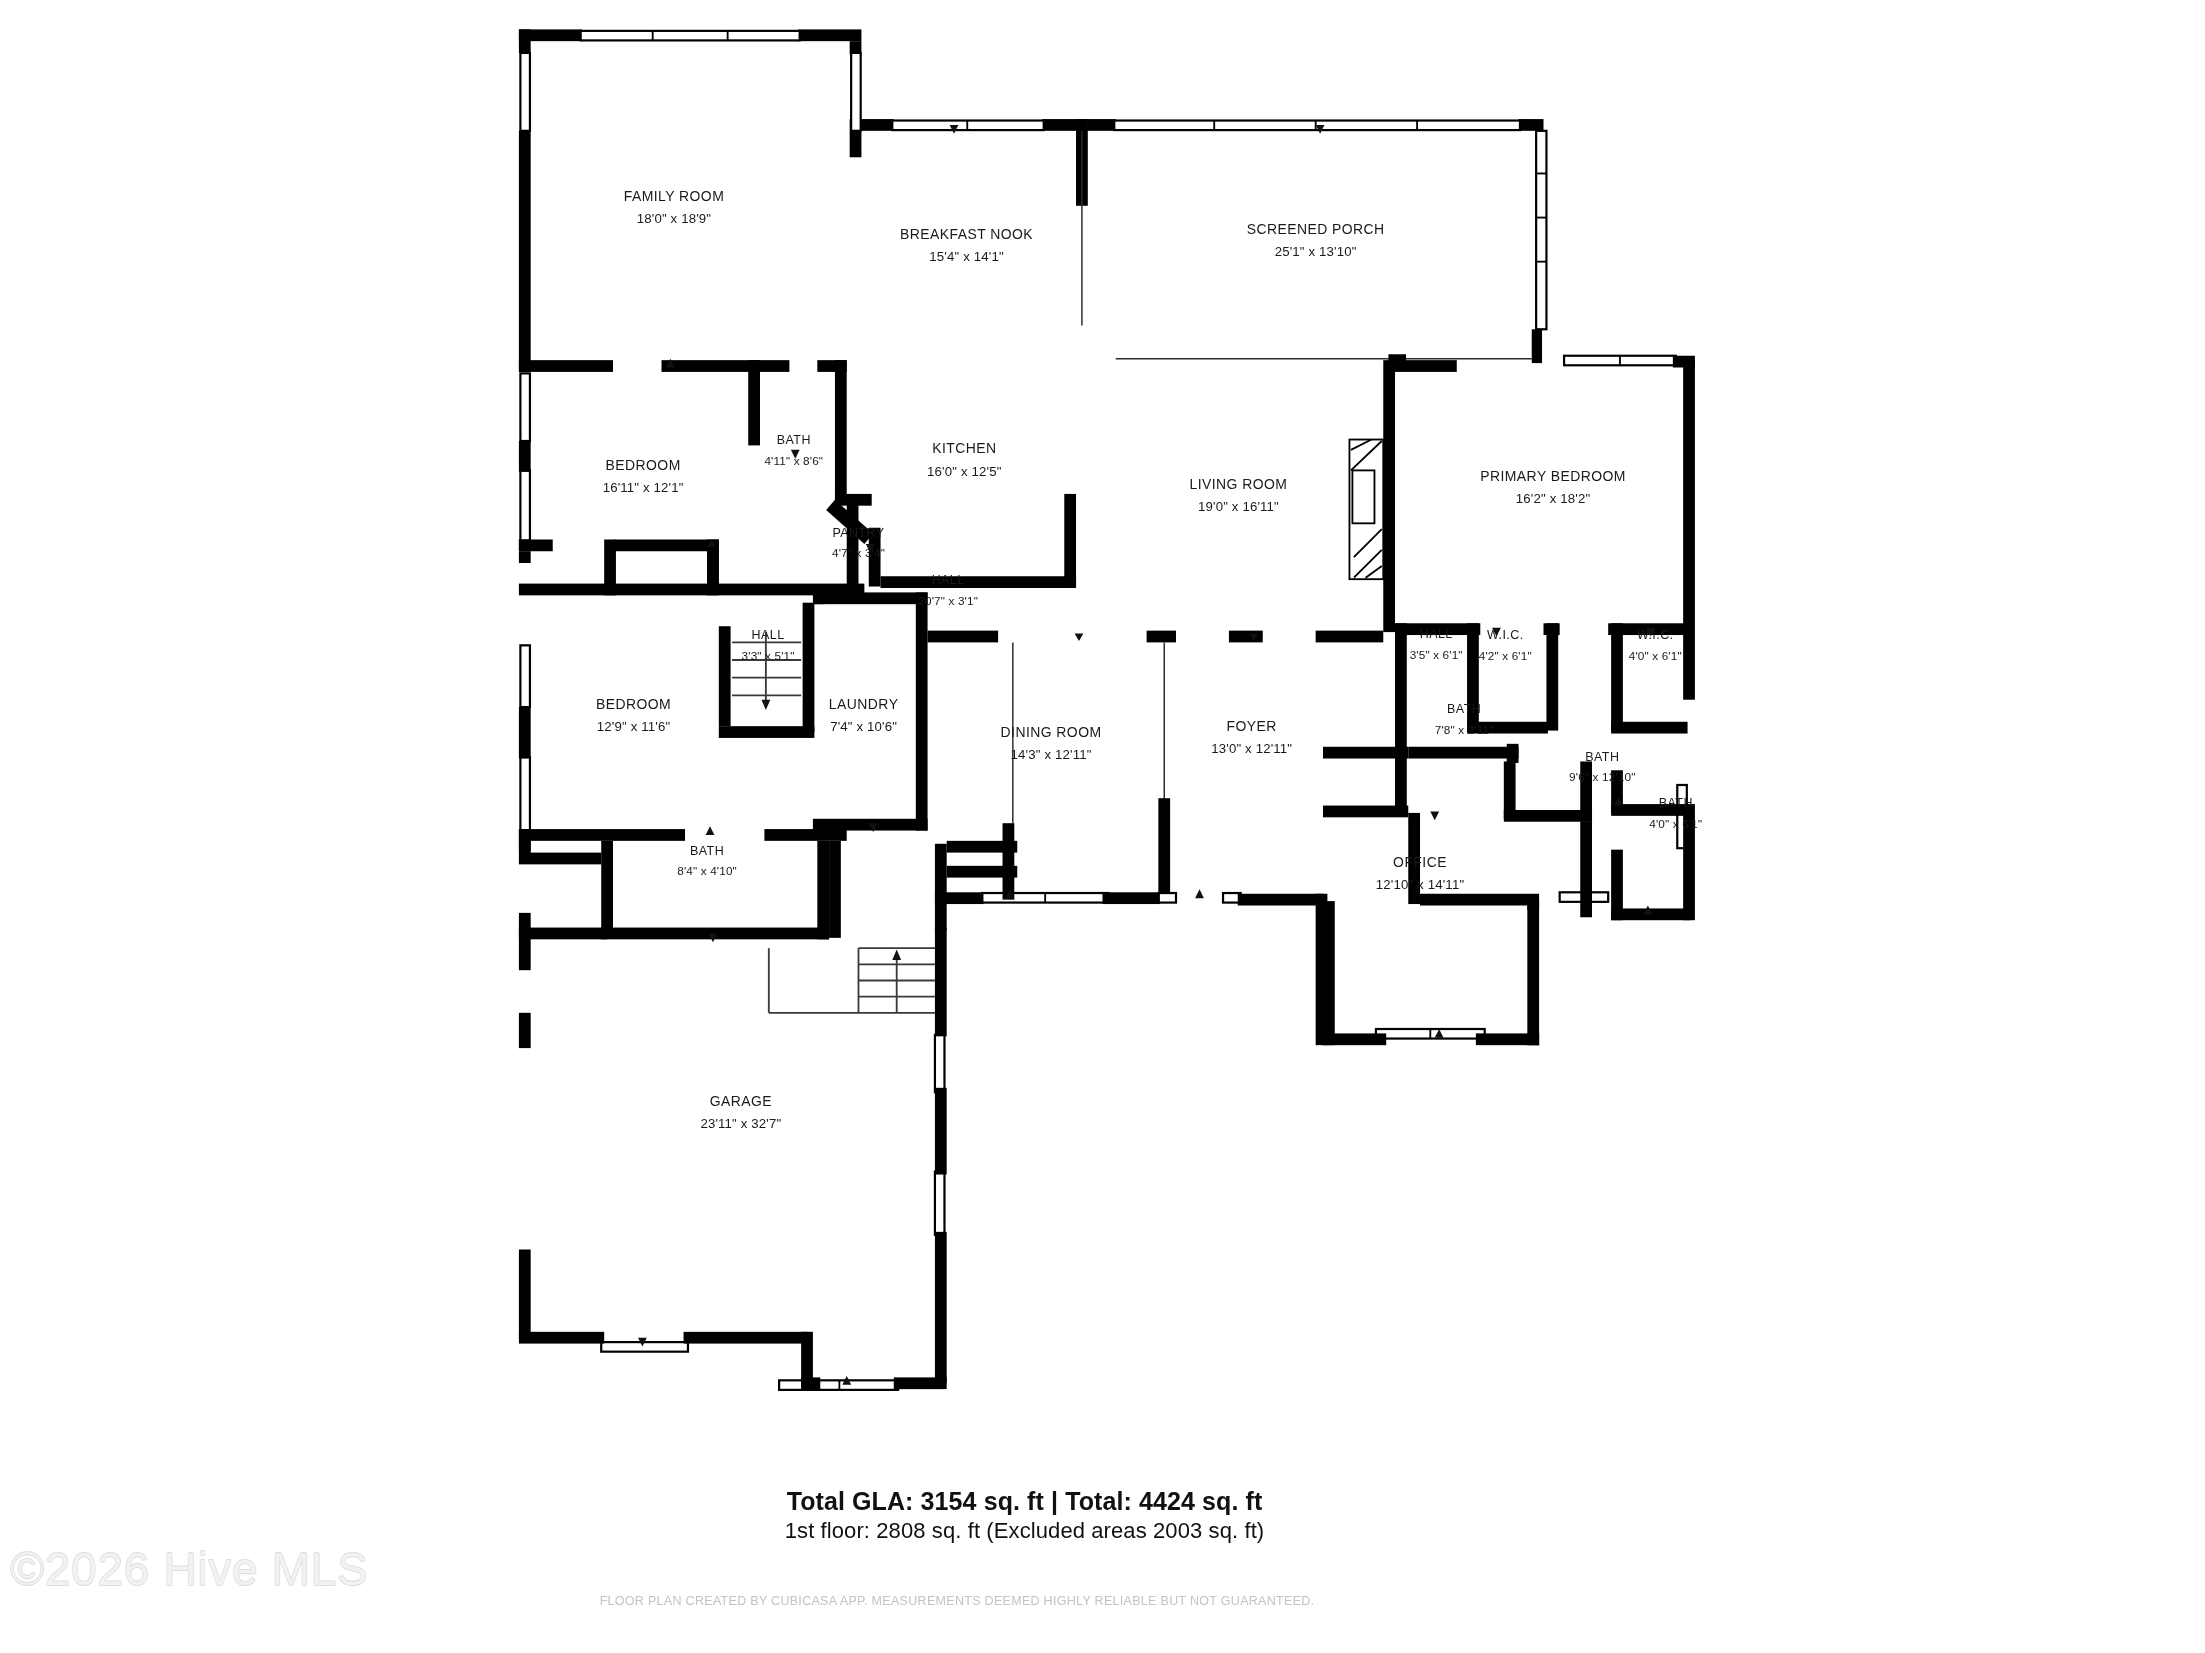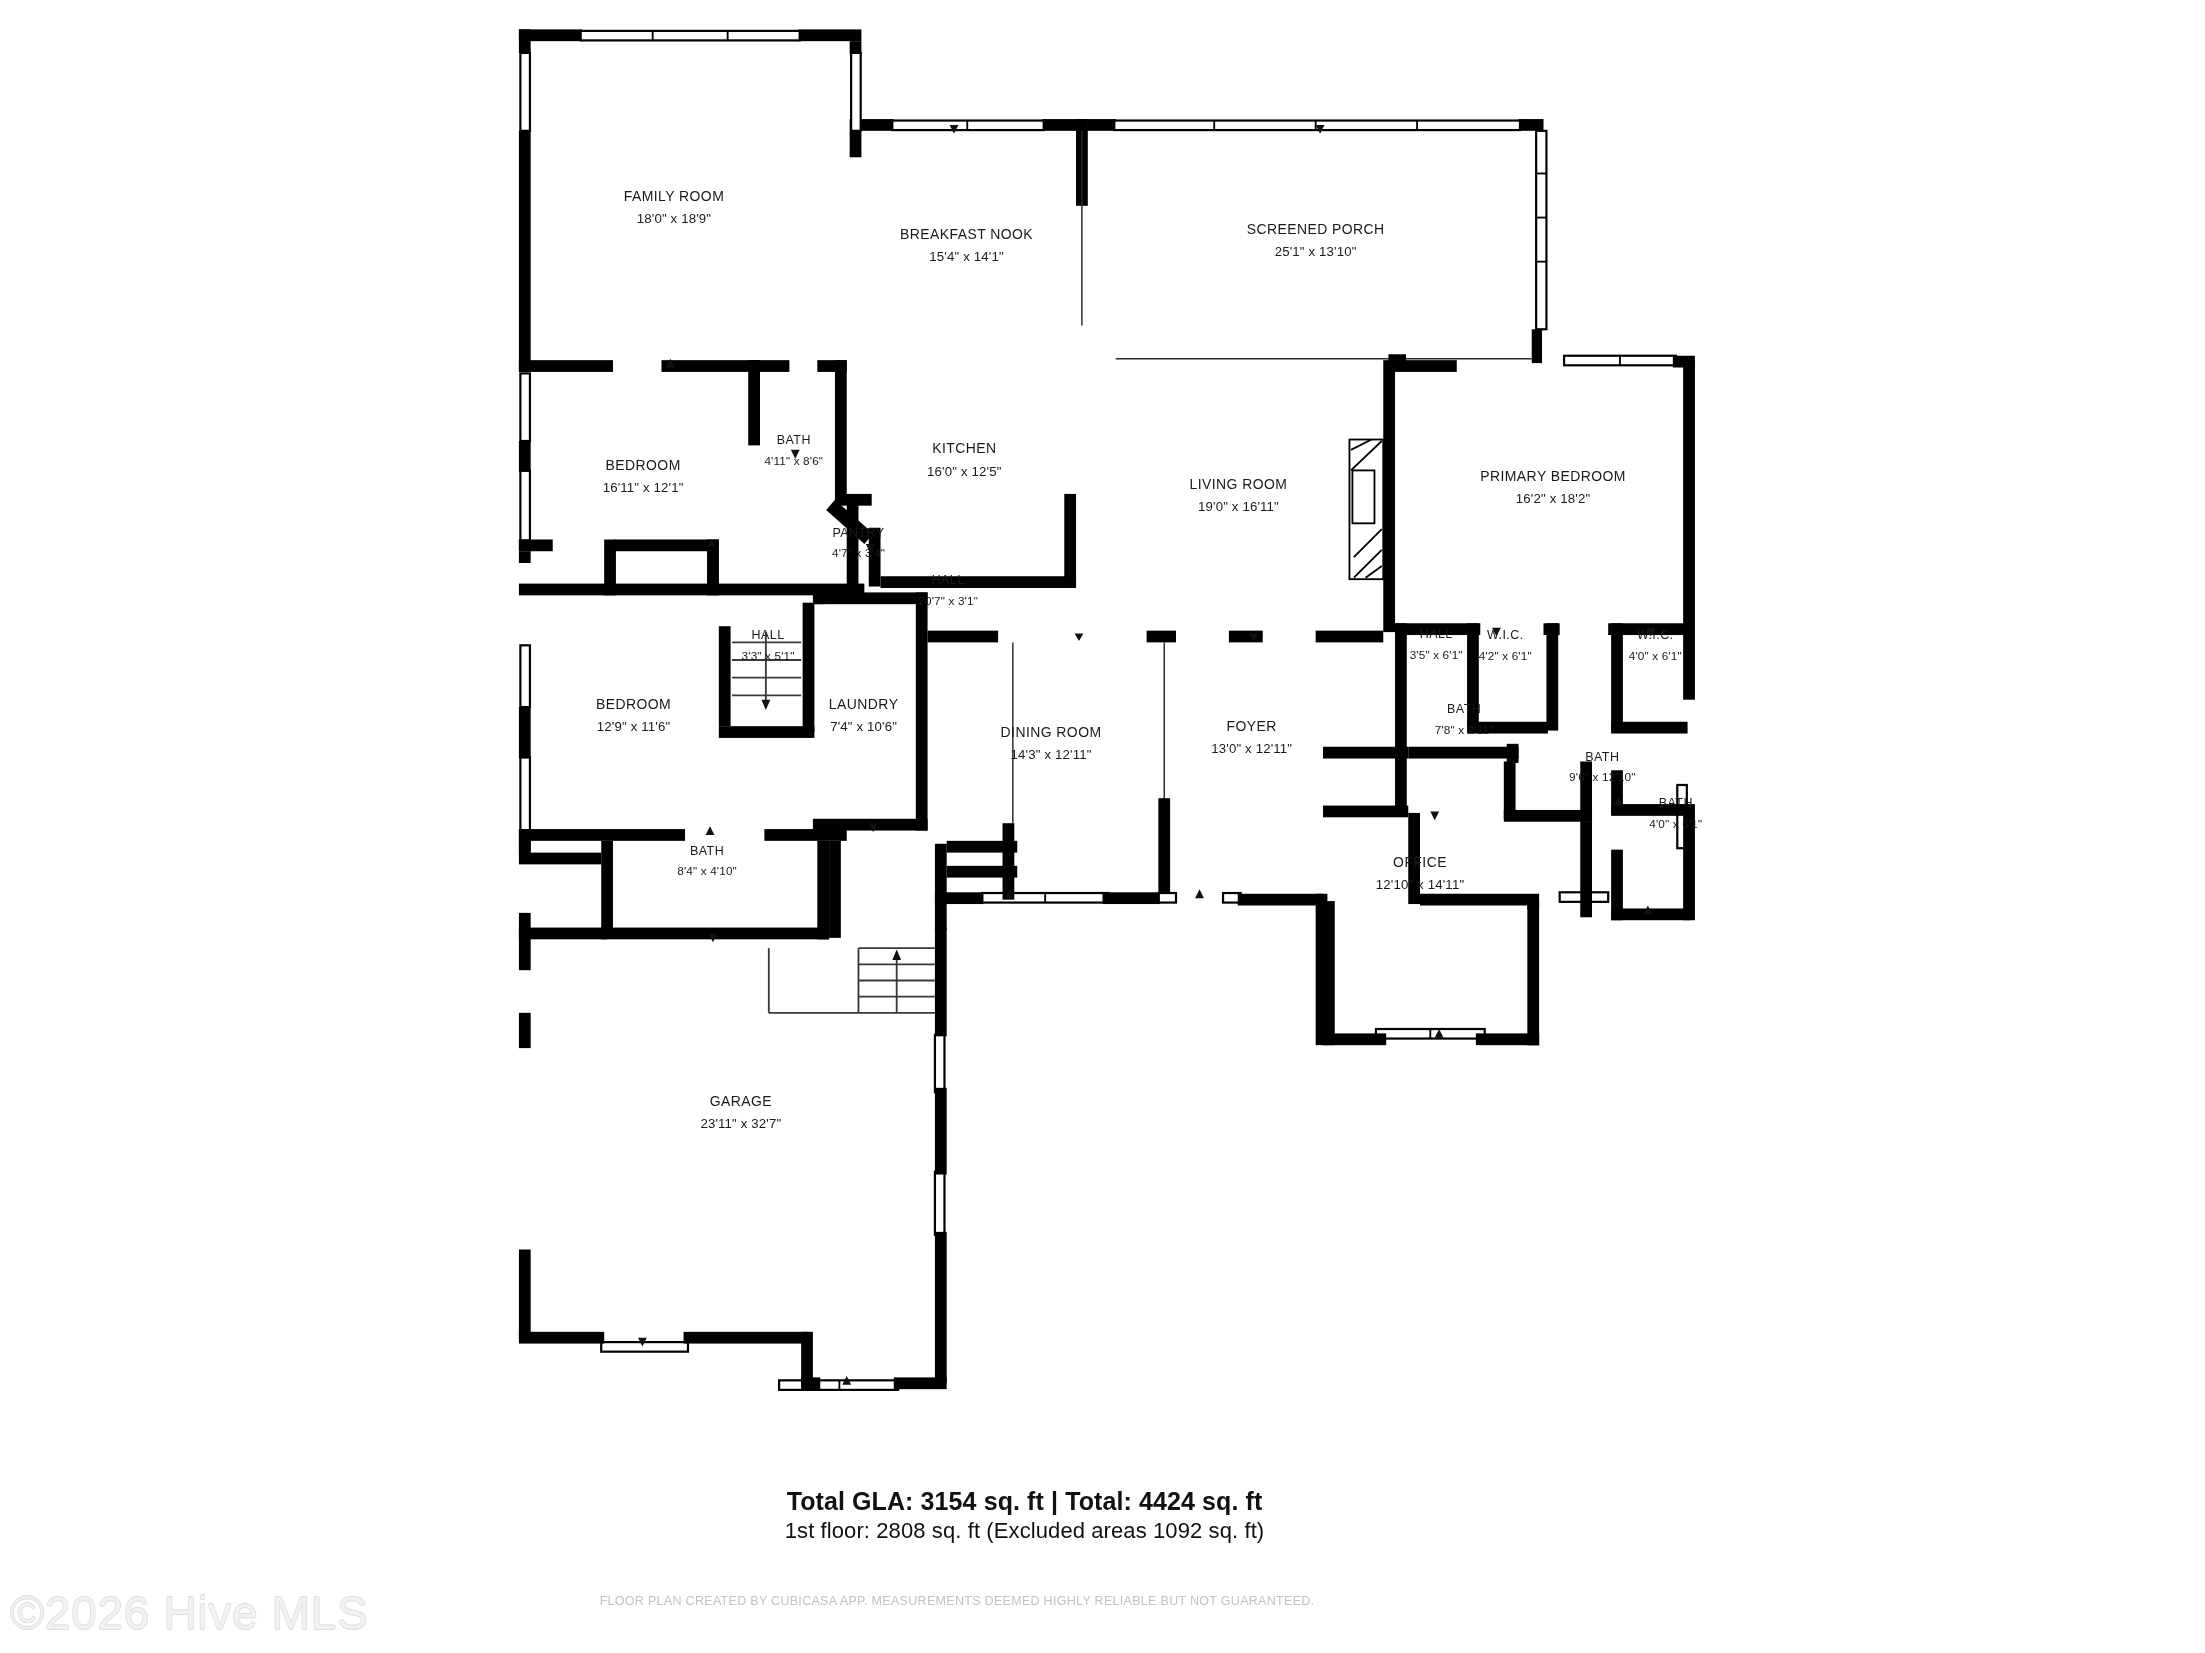--- a/index.html
+++ b/index.html
@@ -39,21 +39,21 @@
   #disclaimer{
     position:absolute;left:0;top:1594px;width:1914px;text-align:center;
     font-family:"Liberation Sans", sans-serif;
     font-size:12.5px;color:#c3c3c3;letter-spacing:0.3px;
   }
   #watermark{
     position:absolute;left:10.3px;top:1542px;
     font-family:"Liberation Sans", sans-serif;
     font-size:46px;color:#f2f2f2;
     text-shadow:0 0.7px 0 #dcdcdc, 0 -0.7px 0 #dcdcdc, 0.7px 0 0 #dcdcdc, -0.7px 0 0 #dcdcdc;
-    white-space:nowrap;letter-spacing:0.7px;margin-top:44px;
+    white-space:nowrap;letter-spacing:0.7px;
   }
 </style>
 </head>
 <body>
 
 <div id="plan-wrap">
 <svg id="floorplan" viewBox="0 0 3000 2000" xmlns="http://www.w3.org/2000/svg">
 
   <g>
 
@@ -414,19 +414,19 @@
     <g>
       <text class="rmname" x="1008" y="1505">GARAGE</text>
       <text class="rmdim" x="1008" y="1535">23'11" x 32'7"</text>
     </g>
   </g>
 </svg>
 </div>
 
 <div id="summary">
   <div class="sum-line1">Total GLA: 3154 sq. ft  |  Total: 4424 sq. ft</div>
-  <div class="sum-line2">1st floor: 2808 sq. ft (Excluded areas 1092 sq. ft)</div>
+  <div class="sum-line2">1st floor: 2808 sq. ft (Excluded areas 2003 sq. ft)</div>
 </div>
 
 <div id="disclaimer">FLOOR PLAN CREATED BY CUBICASA APP. MEASUREMENTS DEEMED HIGHLY RELIABLE BUT NOT GUARANTEED.</div>
 
 <div id="watermark">©2026 Hive MLS</div>
 
 
 </body></html>

